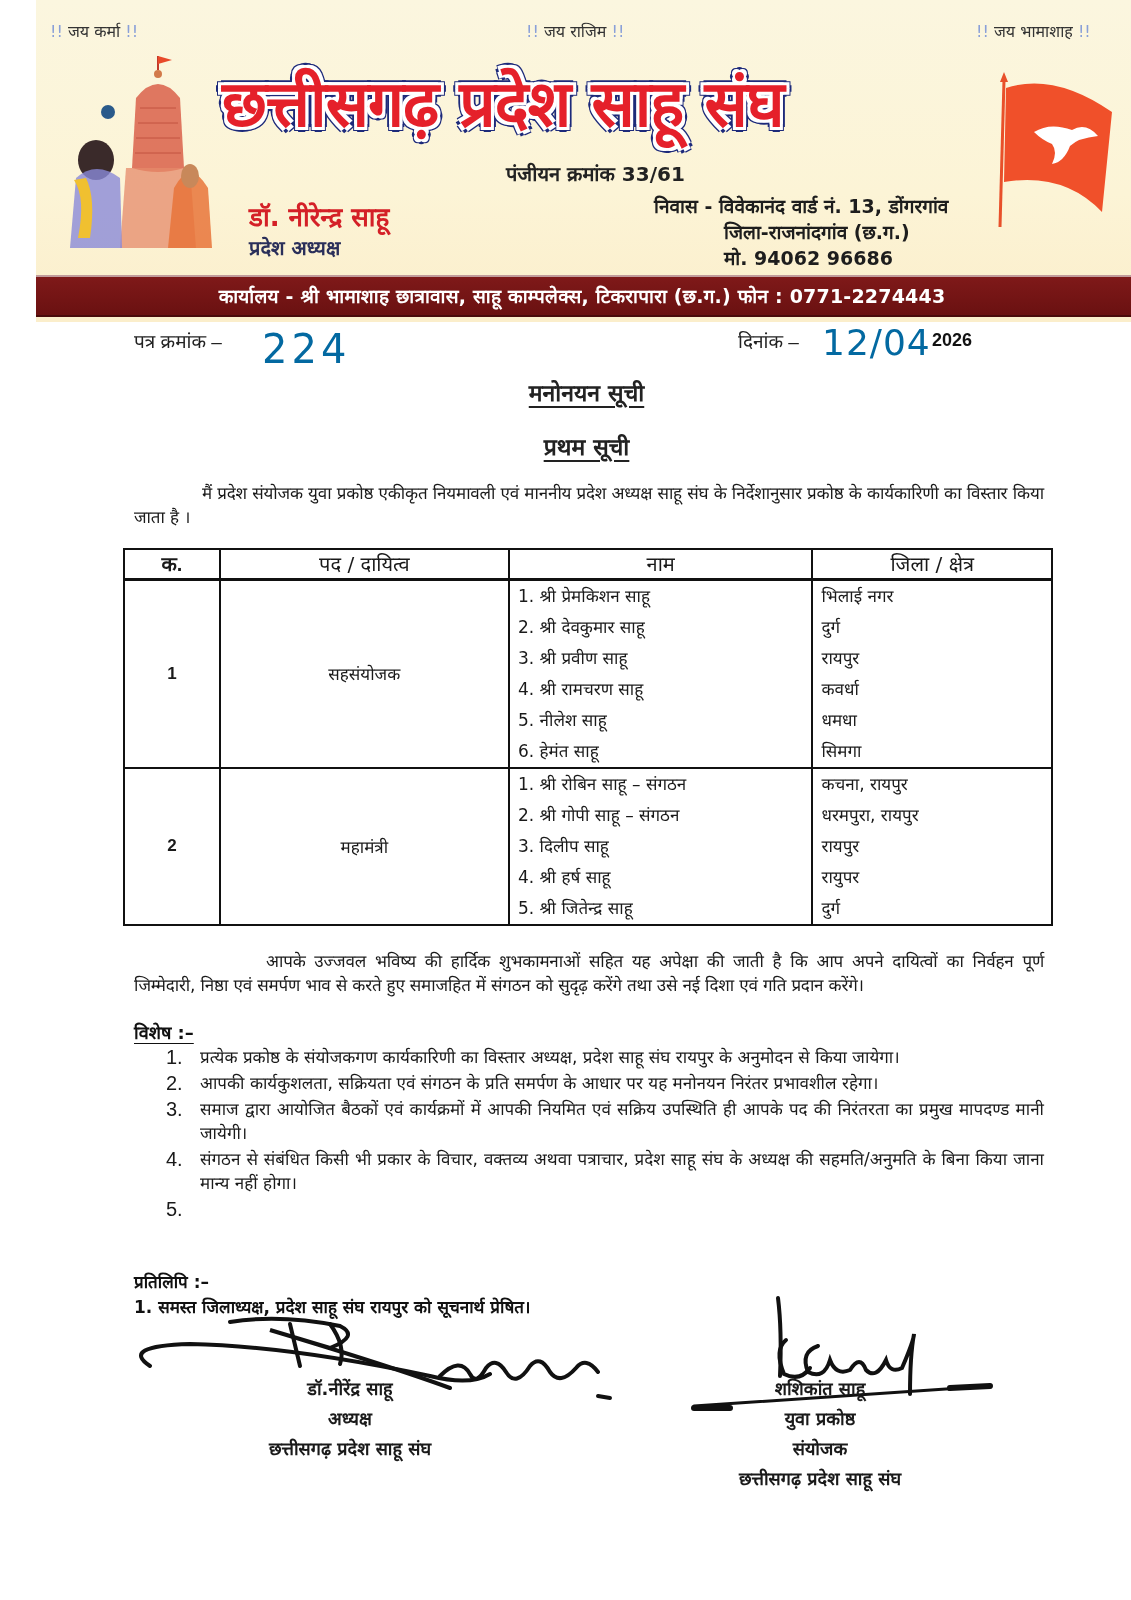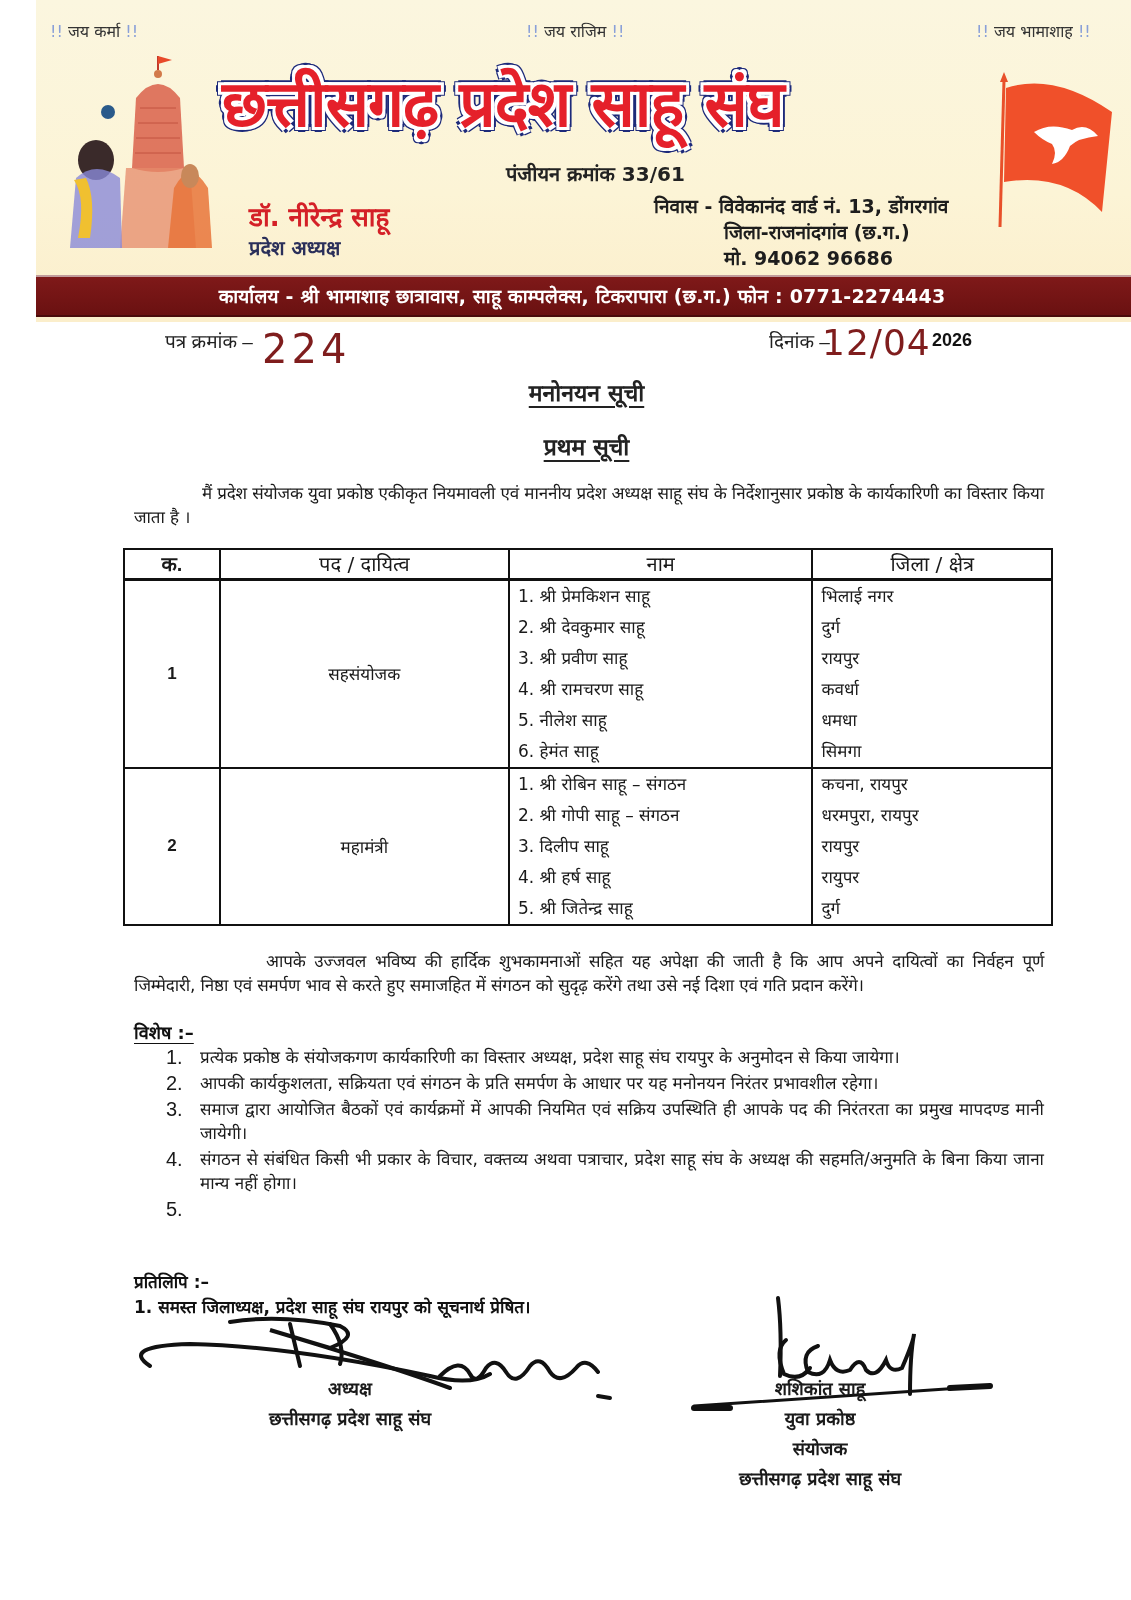--- a/index.html
+++ b/index.html
@@ -43,24 +43,24 @@
   .office-band {
     position: absolute; left: 0; top: 275px; width: 1108px; height: 42px;
     background: linear-gradient(180deg, #7f1919 0%, #6a1111 100%);
     border-top: 2px solid #c19c9c; border-bottom: 2px solid #4a0b0b;
     color: #fff; font-size: 19px; font-weight: bold;
     display: flex; align-items: center; justify-content: center; letter-spacing: 0.2px;
     padding-right: 16px;
   }
 
   
-  .meta-label { position: absolute; font-family: "Liberation Sans Narrow", "Liberation Sans", sans-serif; font-size: 19px; color: #222; margin-left: 31px; }
+  .meta-label { position: absolute; font-family: "Liberation Sans Narrow", "Liberation Sans", sans-serif; font-size: 19px; color: #222; }
   .letter-no-label { left: 134px; top: 328px; }
   .date-label { left: 738px; top: 328px; }
-  .handwritten { position: absolute; font-family: "DejaVu Sans", sans-serif; font-size: 40px; color: #7f1d1d; font-weight: 500; letter-spacing: 4px; }
+  .handwritten { position: absolute; font-family: "DejaVu Sans", sans-serif; font-size: 40px; color: #0369a1; font-weight: 500; letter-spacing: 4px; }
   .letter-no-value { left: 262px; top: 326px; }
   .date-value { left: 822px; top: 322px; font-size: 36px; letter-spacing: 1px; }
   .date-year { position: absolute; left: 932px; top: 330px; font-size: 18px; font-weight: bold; color: #111; font-family: "Liberation Sans", sans-serif; }
 
   .doc-title { position: absolute; left: 0; width: 1131px; text-align: center; font-size: 23px; font-weight: bold; color: #222; }
   .doc-title span { text-decoration: underline; text-underline-offset: 5px; text-decoration-thickness: 2px; }
   .title-1 { top: 376px; padding-left: 42px; }
   .title-2 { top: 430px; padding-left: 42px; }
 
   .para {
@@ -251,20 +251,21 @@
 <svg class="sig-svg sig-right-svg" viewBox="0 0 320 130" fill="none" stroke="#111" stroke-width="4" stroke-linecap="round">
   <path d="M88 8 Q92 40 90 86"></path>
   <path d="M96 50 Q84 60 94 84 Q110 92 120 78"></path>
   <path d="M128 56 Q110 62 118 82 Q134 90 140 70 Q146 86 160 80 Q170 64 176 80 Q186 90 196 70 Q200 84 212 78 Q224 50 224 44 Q220 66 220 104"></path>
   <path d="M4 116 L300 96" stroke-width="3"></path>
   <path d="M4 118 L40 118" stroke-width="6"></path>
   <path d="M260 98 L300 96" stroke-width="6"></path>
 </svg>
 
 <div class="sig-block sig-left">
+  <div>डॉ.नीरेंद्र साहू</div>
   <div>अध्यक्ष</div>
   <div>छत्तीसगढ़ प्रदेश साहू संघ</div>
 </div>
 <div class="sig-block sig-right">
   <div>शशिकांत साहू</div>
   <div>युवा प्रकोष्ठ</div>
   <div>संयोजक</div>
   <div>छत्तीसगढ़ प्रदेश साहू संघ</div>
 </div>
 

